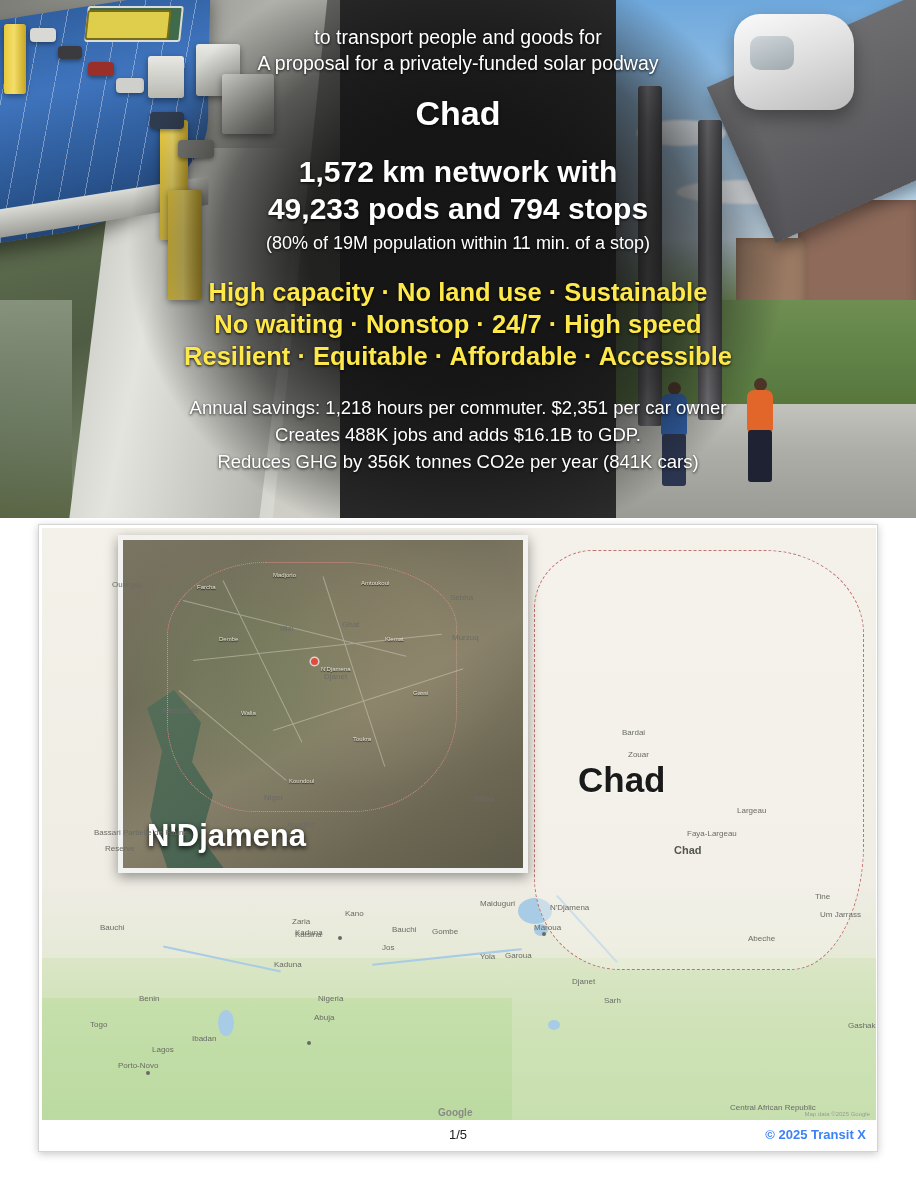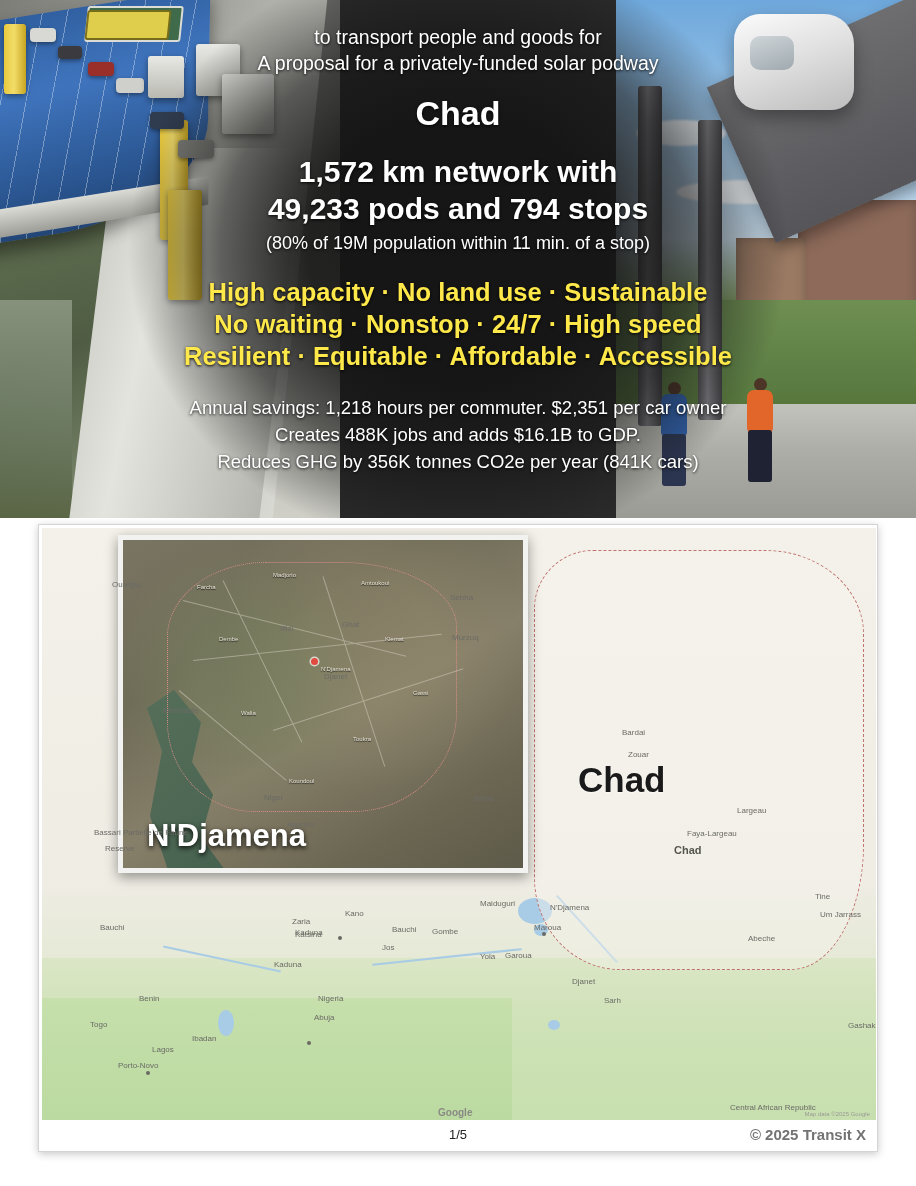--- a/index.html
+++ b/index.html
@@ -269,21 +269,21 @@
   .map-attrib {
     position: absolute; right: 6px; bottom: 3px; font-size: 6px; color: #9a9a94;
   }
 
   .footer {
     position: absolute; left: 3px; right: 3px; bottom: 4px; height: 26px;
     display: flex; align-items: center; justify-content: center;
     font-size: 13px; color: #222;
   }
   .footer .copyright {
-    position: absolute; right: 8px; font-weight: 700; font-size: 15px; color: #737373;
+    position: absolute; right: 8px; font-weight: 700; font-size: 13px; color: #3b82f6;
   }
 </style>
 </head>
 <body>
 
 <div class="page">
 
   <div class="hero">
 
     <div class="hero-left">

